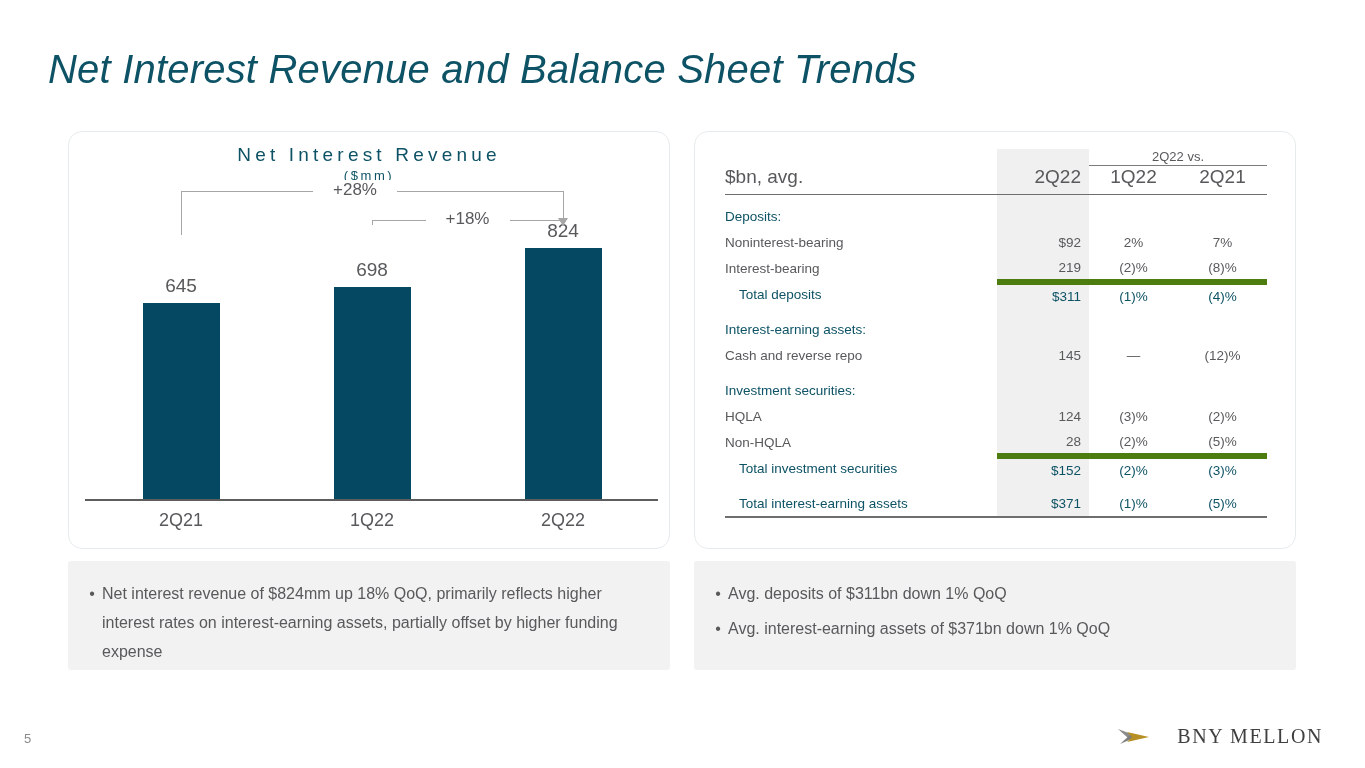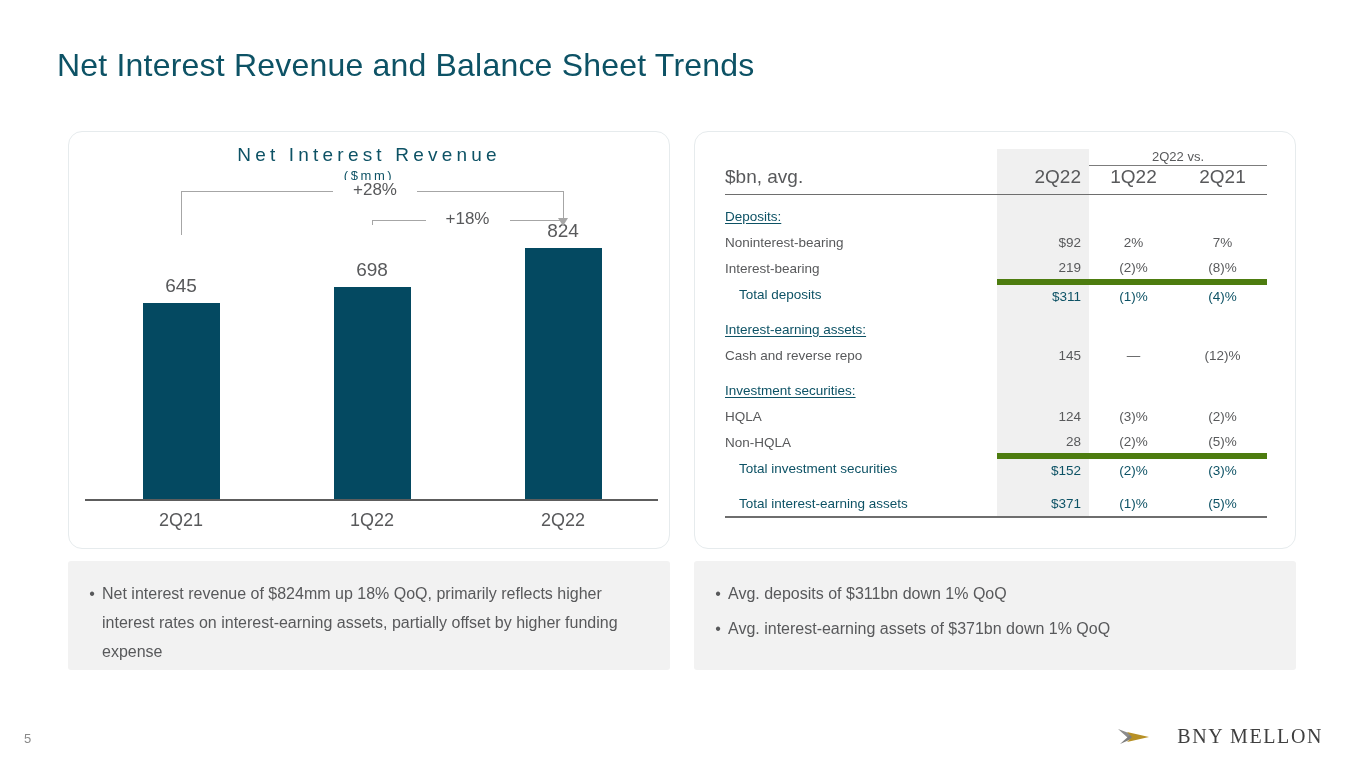--- a/index.html
+++ b/index.html
@@ -6,23 +6,23 @@
   html, body {
     width: 1365px; height: 768px;
     background: #ffffff;
     font-family: "Liberation Sans", sans-serif;
     overflow: hidden;
   }
   .slide { position: relative; width: 1365px; height: 768px; background: #fff; }
 
   
   .slide-title {
-    position: absolute; left: 57px; top: 47px;
-    font-size: 32px; font-weight: 400; color: #0d5265;
-    letter-spacing: 0.2px; white-space: nowrap;
+    position: absolute; left: 48px; top: 47px;
+    font-size: 40px; font-weight: 400; color: #0d5265;
+    letter-spacing: 0.2px; white-space: nowrap; font-style: italic;
   }
 
   
   .card {
     position: absolute;
     background: #ffffff;
     border: 1px solid #e6ebed;
     border-radius: 14px;
   }
   #chart-card { left: 68px; top: 131px; width: 602px; height: 418px; }
@@ -81,21 +81,21 @@
 
   .spanhdr { font-size: 13px; color: #58595b; text-align: center; padding-bottom: 1px !important; }
   .spanhdr-rule { border-bottom: 1px solid #7c7c7c; }
   .hdr td { font-size: 19px; color: #58595b; padding-bottom: 3px !important; }
   .hdr .num { text-align: right; padding-right: 8px !important; }
   .hdr .ctr { text-align: center; }
   .hdr-rule td { border-bottom: 1.6px solid #6e6e6e; height: 3px; }
 
   .sec-head td { padding-top: 12px !important; padding-bottom: 5px !important; }
   .sec-head span {
-    font-size: 13.5px; color: #0d5265; text-decoration: underline;
+    font-size: 13.5px; color: #0d5265; 
     text-underline-offset: 2px;
   }
   .row td { font-size: 13.5px; color: #58595b; height: 26px; vertical-align: middle; }
   .row .lbl { padding-left: 0 !important; }
   .row .num { text-align: right; padding-right: 8px !important; }
   .row .ctr { text-align: center; }
   .shade { background: #f0f0f0; }
   .total td { color: #0d5265; }
   .total .lbl { padding-left: 14px !important; }
   .topline { border-top: 6px solid #4d7c0f; }
@@ -148,21 +148,21 @@
         <div class="bar" style="left: 264.5px; width: 77px; height: 212px; bottom: 51px;"></div>
         <div class="bar-value" style="left: 253px; width: 100px; top: 127px;">698</div>
         <div class="cat-label" style="left: 243px; width: 120px;">1Q22</div>
         <div class="bar" style="left: 455.5px; width: 77px; height: 251px; bottom: 51px;"></div>
         <div class="bar-value" style="left: 444px; width: 100px; top: 88px;">824</div>
         <div class="cat-label" style="left: 434px; width: 120px;">2Q22</div>
         <div class="ann-line ann-h" style="left: 112px; top: 59px; width: 382px;"></div>
         <div class="ann-line ann-v" style="left: 112px; top: 59px; height: 44px;"></div>
         <div class="ann-line ann-v" style="left: 494px; top: 59px; height: 35px;"></div>
         <div class="ann-arrow" style="left: 489px; top: 86px;"></div>
-        <div class="ann-label" style="left: 264px; width: 84px; top: 48px;">+28%</div>
+        <div class="ann-label" style="left: 244px; width: 84px; top: 48px;">+28%</div>
         <div class="ann-line ann-h" style="left: 303px; top: 88px; width: 191px;"></div>
         <div class="ann-line ann-v" style="left: 303px; top: 88px; height: 5px;"></div>
         <div class="ann-label" style="left: 356.5px; width: 84px; top: 77px;">+18%</div>
       </div>
   </div>
 
   <div class="card" id="table-card">
     <div class="tbl-wrap">
       <table class="fin">
         <colgroup>

